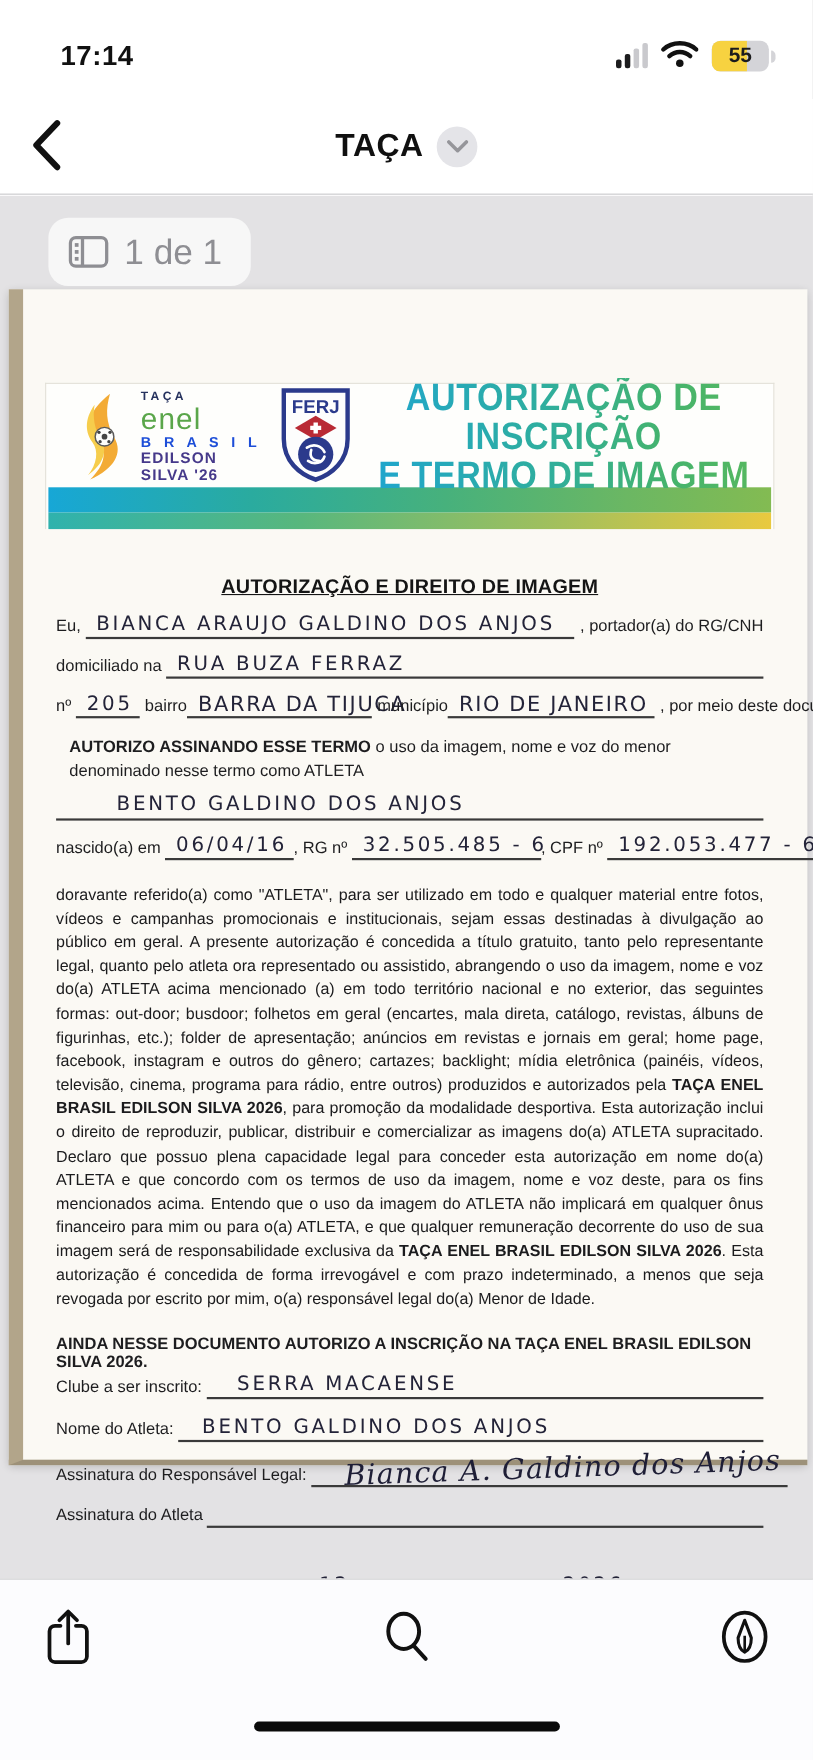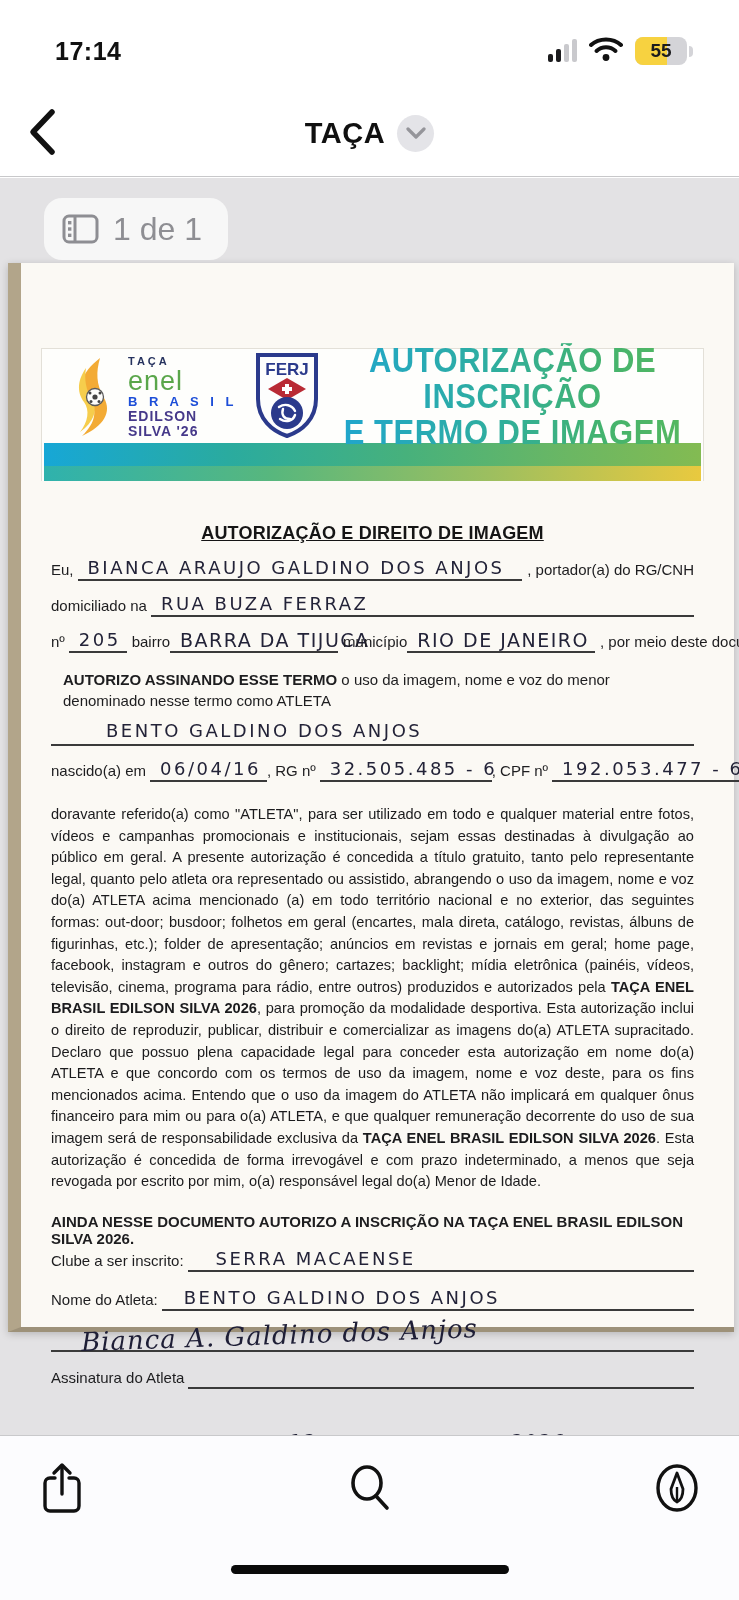--- a/index.html
+++ b/index.html
@@ -1,21 +1,21 @@
 <!DOCTYPE html>
 <html><head>
 <meta charset="utf-8">
 <style>
   * { margin:0; padding:0; box-sizing:border-box; }
   html,body { background:#888; }
   body { font-family:"Liberation Sans", sans-serif; }
   .screen { position:relative; width:739px; height:1600px; background:#ffffff; overflow:hidden; margin:0 auto; }
 
   
-  .status-bar { position:absolute; top:0; left:0; right:16px; height:90px; background:#fff;
+  .status-bar { position:absolute; top:0; left:0; right:4px; height:90px; background:#fff;
     display:flex; align-items:center; justify-content:space-between; padding:12px 30px 0 55px; }
   .sb-time { font-size:25px; font-weight:bold; color:#111; letter-spacing:0.5px; }
   .sb-icons { display:flex; align-items:center; gap:12px; }
   .cell-bars { display:flex; align-items:flex-end; gap:3px; height:22px; }
   .cell-bars i { display:block; width:5px; border-radius:2px; background:#1c1c1e; }
   .cell-bars i.dim { background:#c9c9cd; }
   .batt { position:relative; width:52px; height:28px; border-radius:8px; background:#d4d4d8; overflow:hidden; }
   .batt-fill { position:absolute; left:0; top:0; bottom:0; width:62%; background:#f7d240; }
   .batt-num { position:absolute; inset:0; display:flex; align-items:center; justify-content:center;
     font-size:19px; font-weight:bold; color:#1b1b1d; }
@@ -246,20 +246,21 @@
           <span class="printed">Clube a ser inscrito:</span>
           <span class="ul grow hw" style="padding-left:28px;">SERRA MACAENSE</span>
         </div>
 
         <div class="fline" style="margin-top:16px;">
           <span class="printed">Nome do Atleta:</span>
           <span class="ul grow hw" style="padding-left:22px;">BENTO GALDINO DOS ANJOS</span>
         </div>
 
         <div class="fline sig" style="margin-top:14px;">
+          <span class="printed">Assinatura do Responsável Legal:</span>
           <span class="ul grow" style="padding-left:30px;"><span class="signature">Bianca A. Galdino dos Anjos</span></span>
         </div>
 
         <div class="fline" style="margin-top:14px;">
           <span class="printed">Assinatura do Atleta</span>
           <span class="ul grow">&nbsp;</span>
         </div>
 
         <div class="date-line">
           <span class="printed">Rio de Janeiro,</span>

